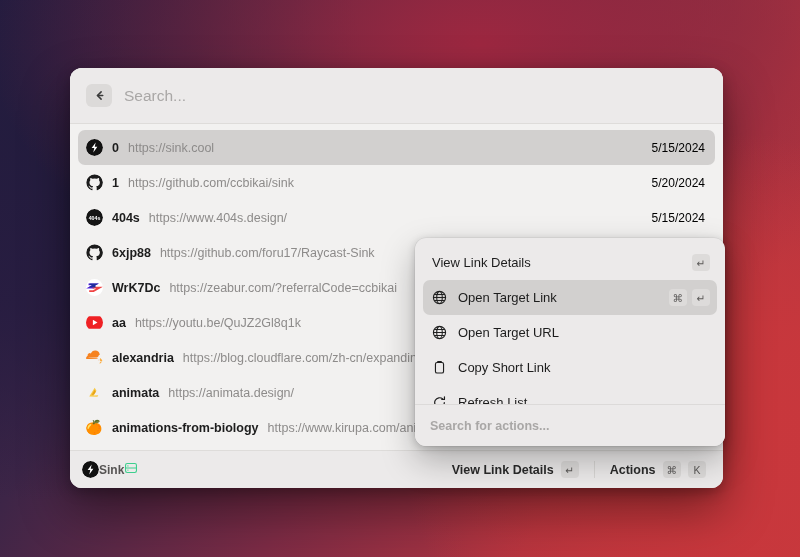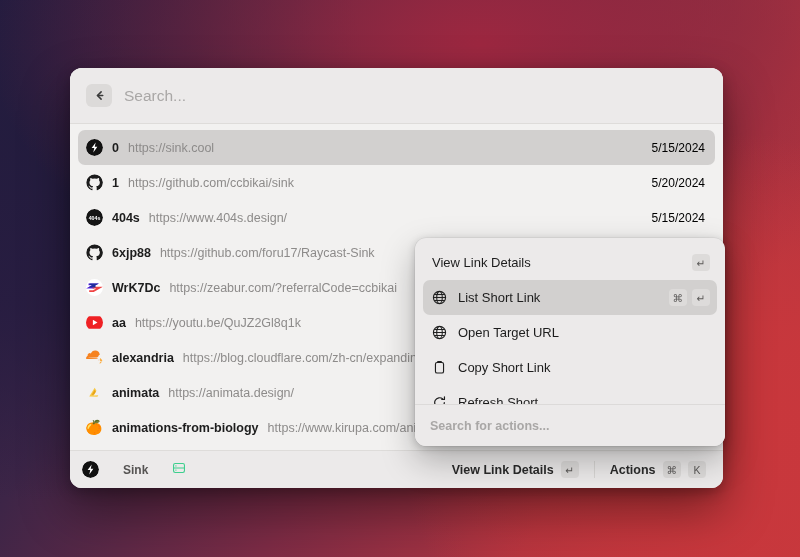--- a/index.html
+++ b/index.html
@@ -125,21 +125,21 @@
   #footer {
     flex: 0 0 38px;
     height: 38px;
     background: #eceaea;
     border-top: 1px solid #dedcda;
     display: flex;
     align-items: center;
     padding: 0 10px 0 12px;
     gap: 8px;
   }
-  #footer-left { display: flex; align-items: center; gap: 24px; text-align: center; }
+  #footer-left { display: flex; align-items: center; gap: 0; text-align: center; }
   #brand-name { font-size: 12px; color: #565453; font-weight: bold; }
   #footer-right { margin-left: auto; display: flex; align-items: center; gap: 6px; }
   .footer-action {
     display: flex; align-items: center; gap: 7px;
     padding: 3px 7px;
     border-radius: 6px;
     cursor: pointer;
   }
   .footer-action-label { font-size: 12.5px; color: #2b2b2b; font-weight: bold; }
   .kbd {
@@ -371,21 +371,21 @@
           </span>
         </div>
         <div class="action-row selected">
           <span class="action-icon">
             <svg width="15" height="15" viewBox="0 0 20 20" fill="none">
               <circle cx="10" cy="10" r="8.1" stroke="#1d1d1d" stroke-width="1.5"></circle>
               <ellipse cx="10" cy="10" rx="3.7" ry="8.1" stroke="#1d1d1d" stroke-width="1.4"></ellipse>
               <path d="M2 10h16M3 6h14M3 14h14" stroke="#1d1d1d" stroke-width="1.3"></path>
             </svg>
           </span>
-          <span class="action-label">List Short Link</span>
+          <span class="action-label">Open Target Link</span>
           <span class="action-keys">
             <span class="kbd">⌘</span>
             <span class="kbd">↵</span>
           </span>
         </div>
         <div class="action-row">
           <span class="action-icon">
             <svg width="15" height="15" viewBox="0 0 20 20" fill="none">
               <circle cx="10" cy="10" r="8.1" stroke="#1d1d1d" stroke-width="1.5"></circle>
               <ellipse cx="10" cy="10" rx="3.7" ry="8.1" stroke="#1d1d1d" stroke-width="1.4"></ellipse>
@@ -405,21 +405,21 @@
           <span class="action-label">Copy Short Link</span>
           <span class="action-keys"></span>
         </div>
         <div class="action-row">
           <span class="action-icon">
             <svg width="15" height="15" viewBox="0 0 20 20" fill="none">
               <path d="M16.4 10a6.4 6.4 0 11-2-4.6" stroke="#1d1d1d" stroke-width="1.6" stroke-linecap="round"></path>
               <path d="M16.6 2.4v3.6h-3.6" stroke="#1d1d1d" stroke-width="1.6" stroke-linecap="round" stroke-linejoin="round"></path>
             </svg>
           </span>
-          <span class="action-label">Refresh Short</span>
+          <span class="action-label">Refresh List</span>
           <span class="action-keys"></span>
         </div>
       </div>
     <div id="actions-search">
       <input id="actions-search-input" type="text" placeholder="Search for actions..." style="">
     </div>
   </div>
 
 </div>
 

